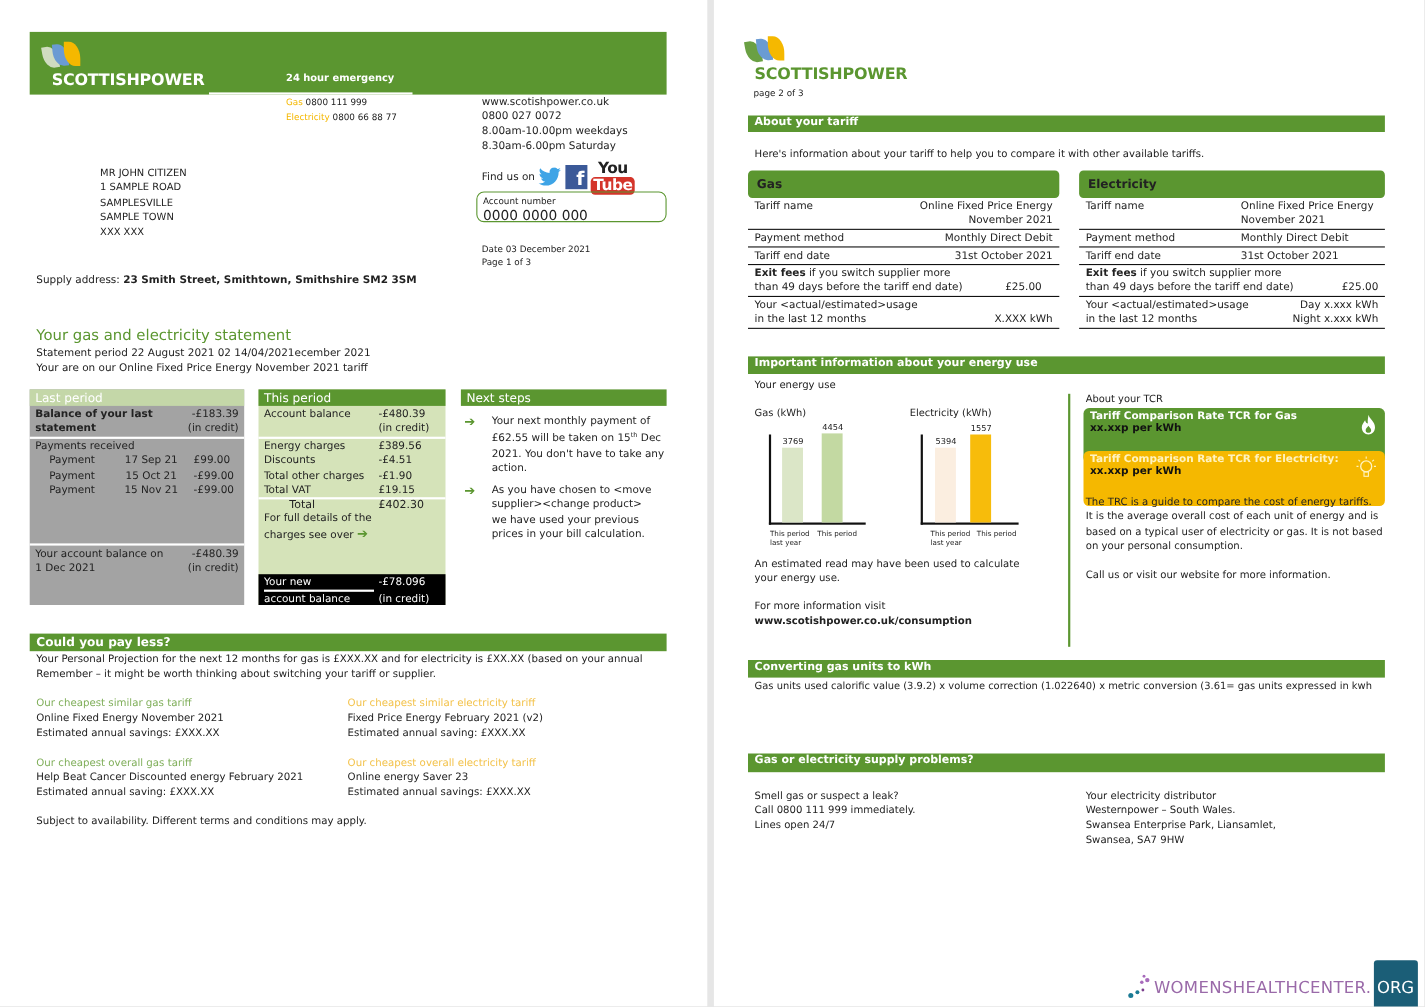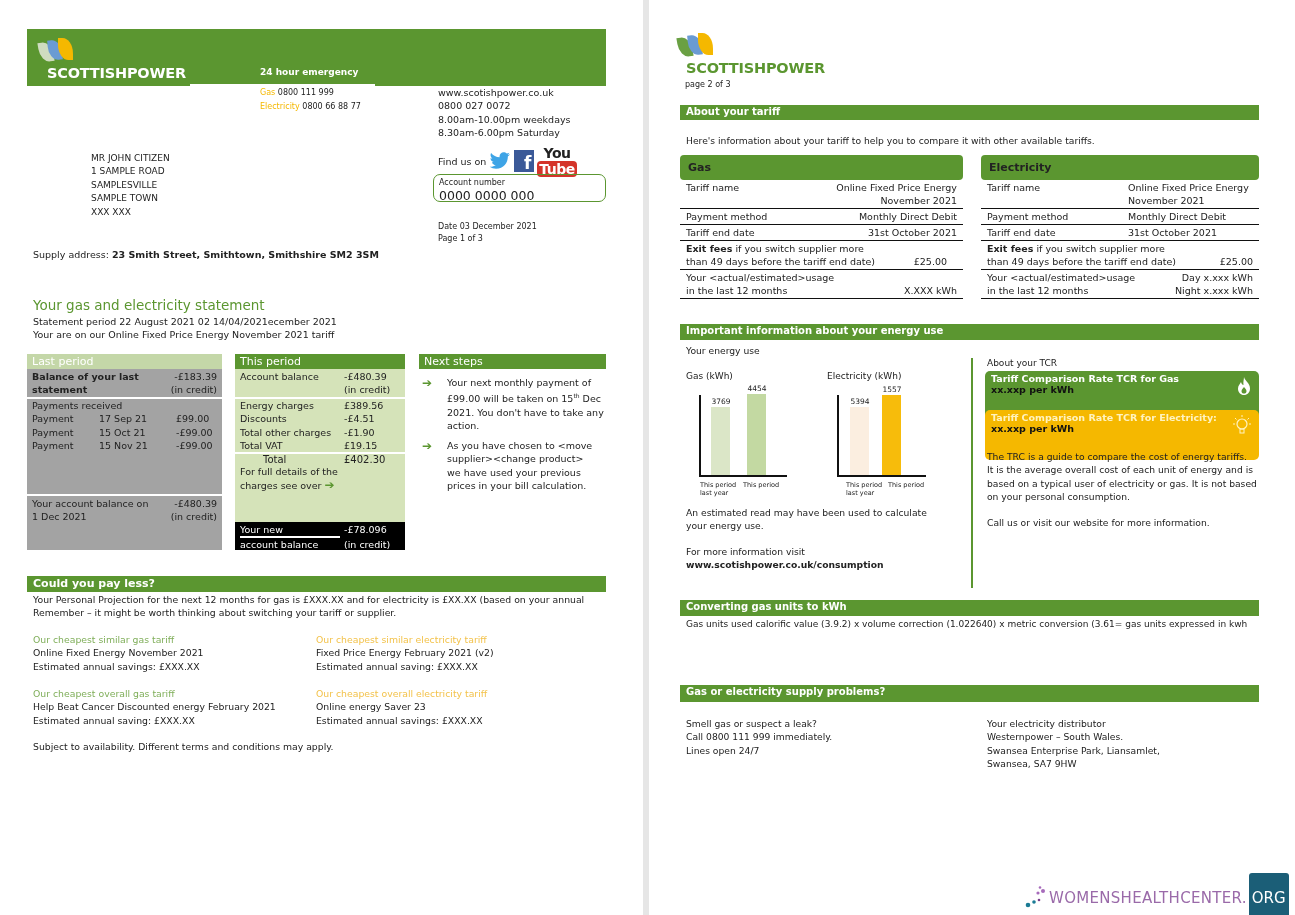--- a/index.html
+++ b/index.html
@@ -112,21 +112,21 @@
   </div>
 
   <div class="panel lp" style="left:27px;top:354px;width:195px;height:196px;">
     <div class="phead" style="background:#c4d7a8;color:#fff;">Last period</div>
     <div class="row2 ln" style="padding-top:1px;">
       <span class="bold" style="width:120px;">Balance of your last statement</span>
       <span class="right"><span>-£183.39</span><br><span>(in credit)</span></span>
     </div>
     <div class="sep"></div>
     <div style="padding:0 5px;" class="ln">Payments received</div>
-    <div style="padding:0 5px;" class="ln">
+    <div style="padding:0 5px;text-align:center;" class="ln">
       <div style="display:flex;">
           <span style="width:67px;">Payment</span>
           <span style="width:77px;">17 Sep 21</span>
           <span>£99.00</span>
         </div>
       <div style="display:flex;">
           <span style="width:67px;">Payment</span>
           <span style="width:77px;">15 Oct 21</span>
           <span>-£99.00</span>
         </div>
@@ -188,21 +188,21 @@
       </div>
     </div>
   </div>
 
   <div class="panel" style="left:419px;top:354px;width:187px;">
     <div class="phead" style="background:#5b9630;">Next steps</div>
     <div style="display:flex;margin-top:7px;">
       <span class="arrow" style="width:28px;padding-left:3px;">➔</span>
       <div class="ln">
         <div>Your next monthly payment of</div>
-        <div><span>£99.00 will be taken on 15</span><sup style="font-size:6px;">th</sup><span> Dec</span></div>
+        <div><span>£62.55 will be taken on 15</span><sup style="font-size:6px;">th</sup><span> Dec</span></div>
         <div>2021. You don't have to take any</div>
         <div>action.</div>
       </div>
     </div>
     <div style="display:flex;margin-top:6px;">
       <span class="arrow" style="width:28px;padding-left:3px;">➔</span>
       <div class="ln">
         <div>As you have chosen to &lt;move</div>
         <div>supplier&gt;&lt;change product&gt;</div>
         <div>we have used your previous</div>

